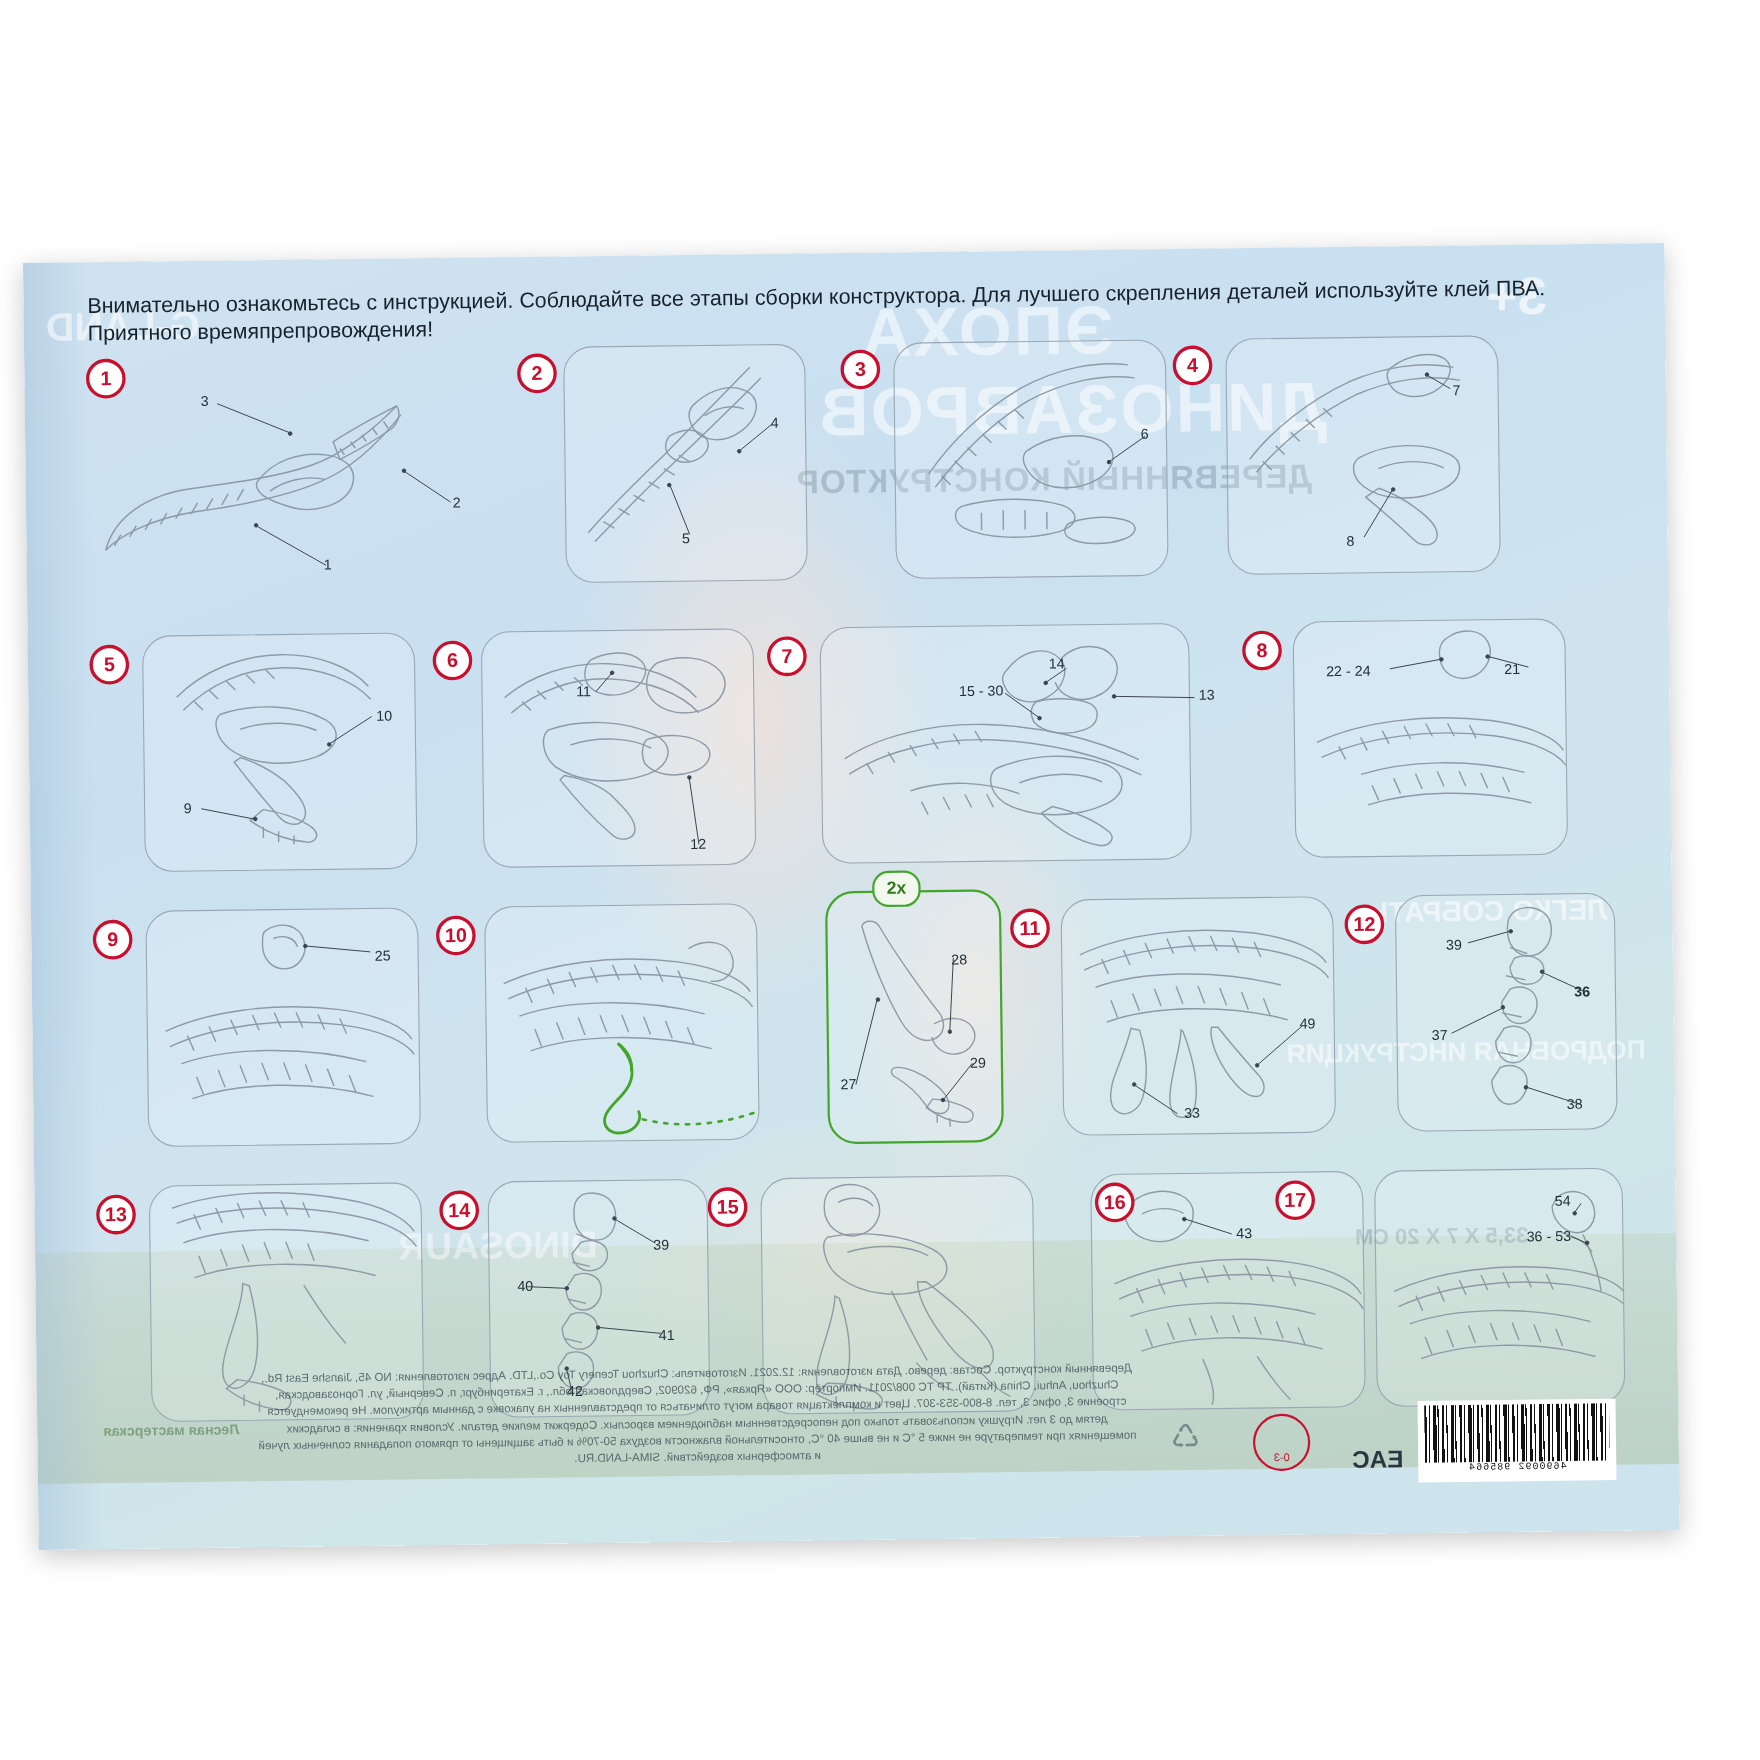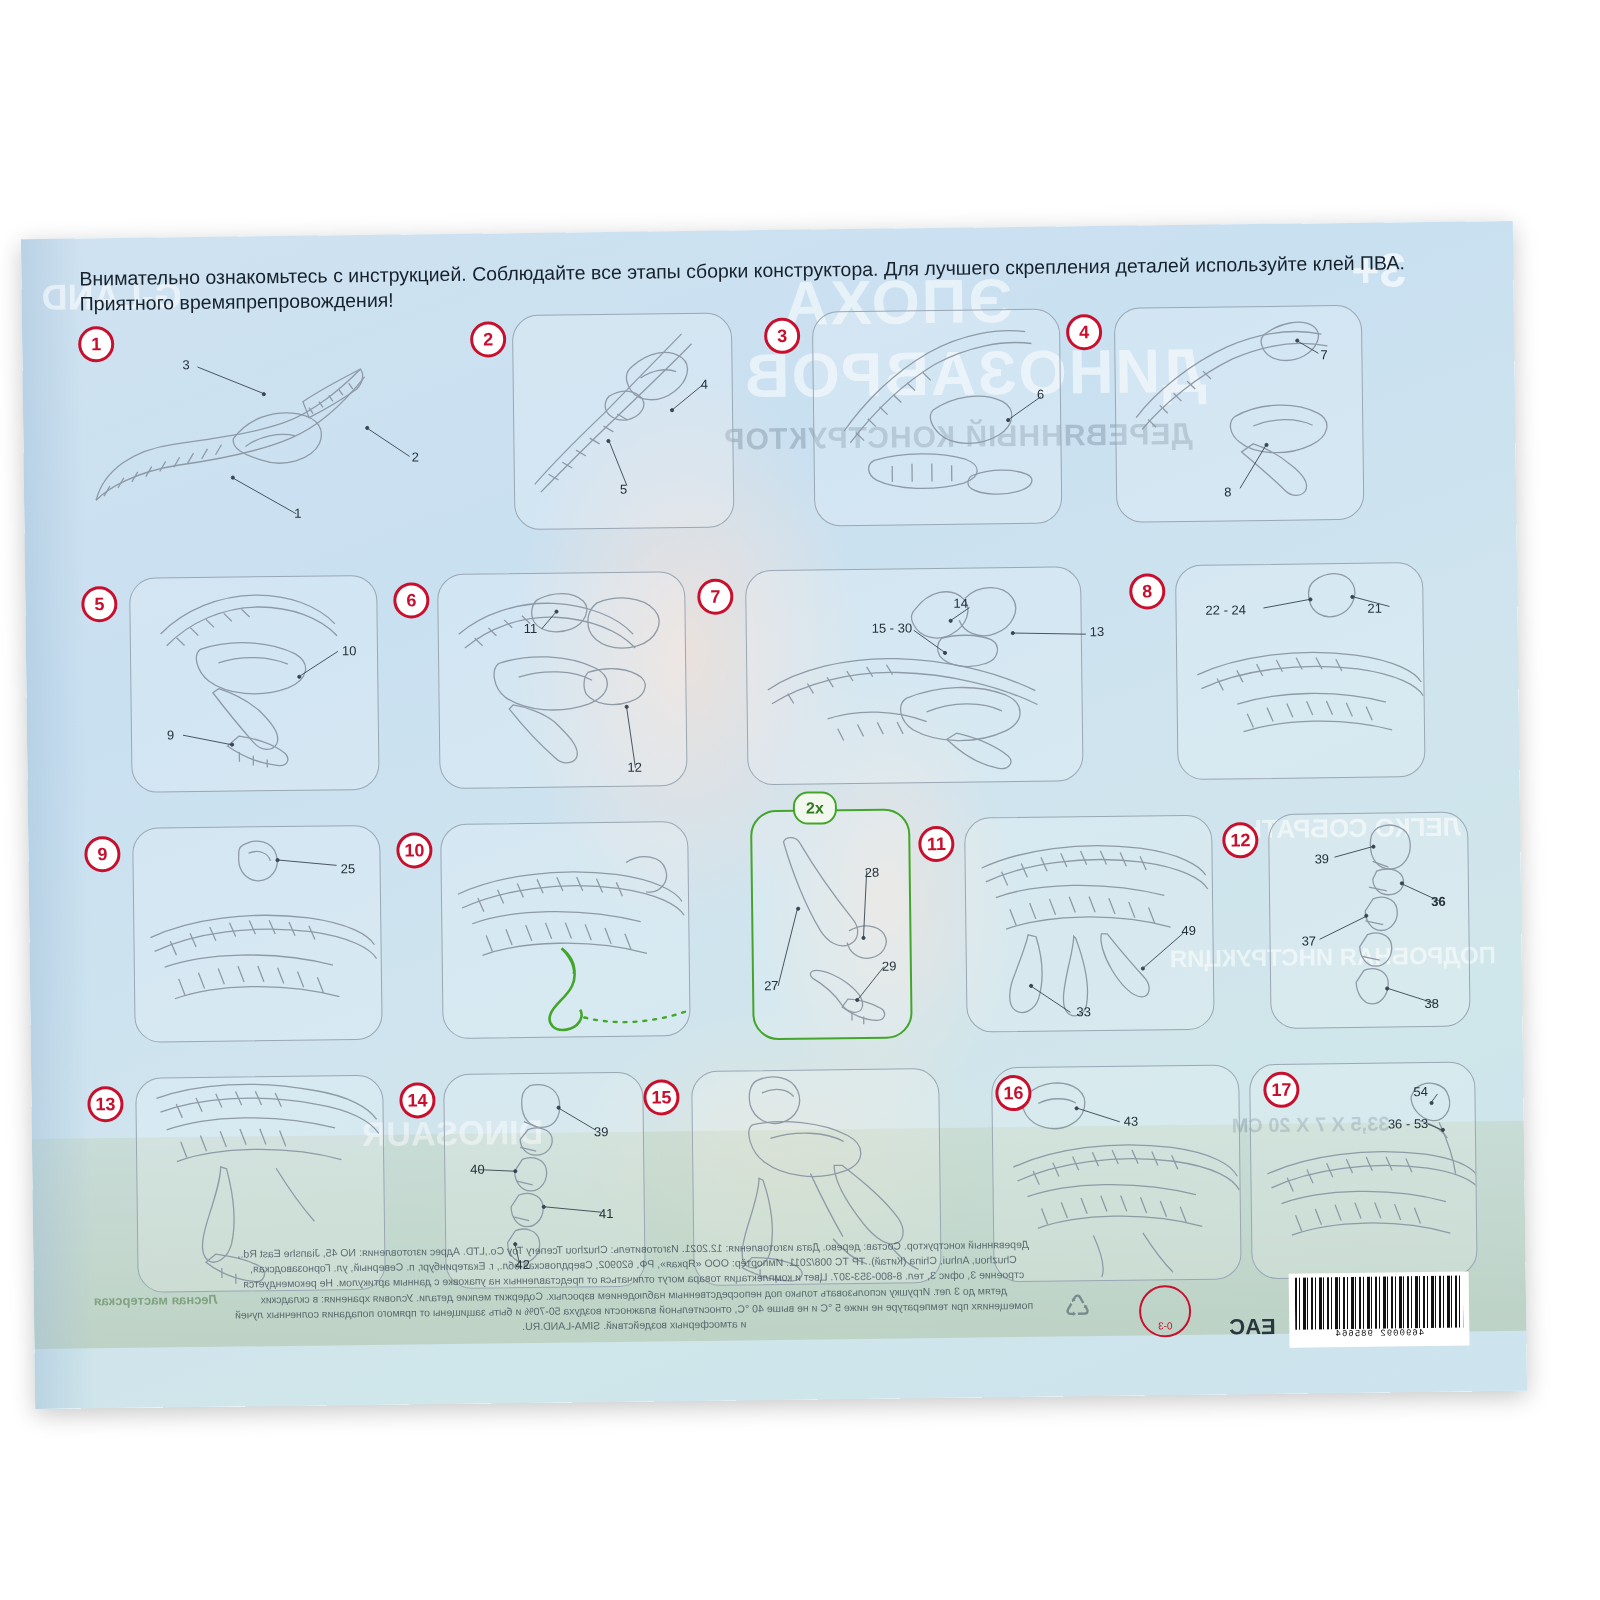--- a/index.html
+++ b/index.html
@@ -677,21 +677,21 @@
     <div class="lbl" style="left:1092px; top:888px;">43</div>
     <svg style="position:absolute; left:960px; top:840px; width:260px; height:230px; pointer-events:none;">
       <g stroke="#394550" stroke-width="0.9" fill="none">
         <path d="M128 56 L86 42"></path>
           <circle cx="85" cy="42" r="1.6" fill="#394550"></circle>
       </g>
     </svg>
   </div>
 
   <div class="step">
-    <div class="badge" style="left:1232px; top:848px;">17</div>
+    <div class="badge" style="left:1128px; top:848px;">17</div>
     <div class="panel" style="left:1218px; top:840px; width:226px; height:215px;">
       <svg viewBox="0 0 226 215">
         <g fill="none" stroke="#8e9aa6" stroke-width="1.3">
           <path d="M166 26 C178 16 196 20 200 34 C204 48 194 60 182 58 C170 56 162 44 162 34 Z"></path>
           <path d="M170 58 C180 60 192 66 198 76"></path>
           <path d="M16 110 C56 92 116 84 176 92 C212 98 226 108 230 118"></path>
           <path d="M20 124 C60 106 120 98 178 106 C214 112 228 122 232 132"></path>
           <path d="M36 114 l6 14 M56 106 l6 14 M76 100 l6 14 M96 96 l6 14 M116 94 l6 14 M136 94 l6 14 M156 96 l6 14"></path>
           <path d="M30 140 C70 126 140 124 196 140"></path>
           <path d="M44 152 l6 16 M64 146 l6 16 M84 142 l6 16 M104 140 l6 16 M124 140 l6 16 M144 142 l6 16 M164 146 l6 16"></path>

